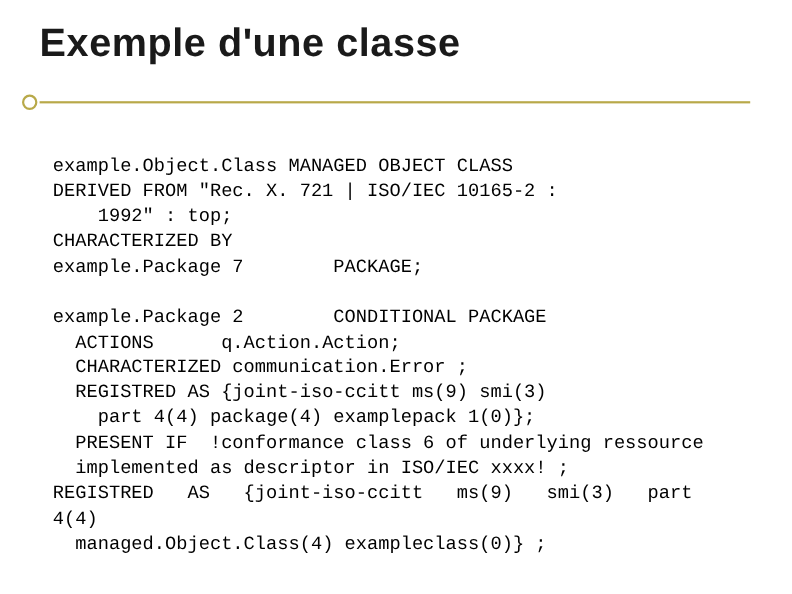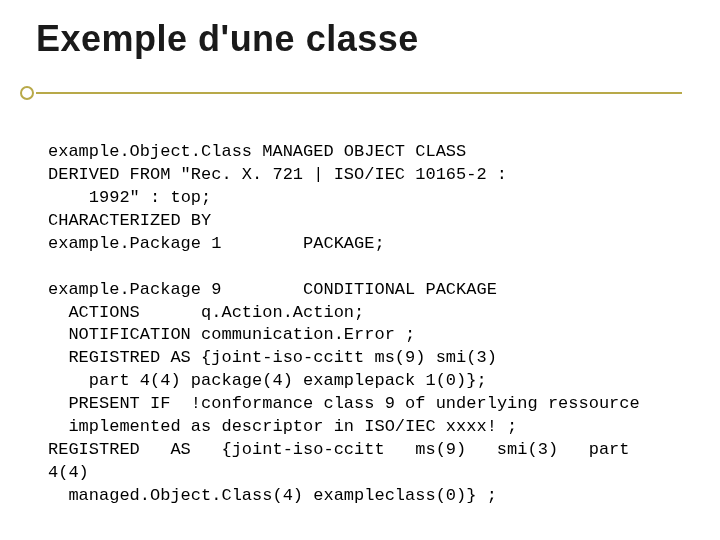--- a/index.html
+++ b/index.html
@@ -72,27 +72,27 @@
   <div class="hr-wrap">
     <div class="bullet"></div>
     <div class="line"></div>
   </div>
 
   <div class="code">
 <span>example.Object.Class MANAGED OBJECT CLASS</span>
 <span>DERIVED FROM "Rec. X. 721 | ISO/IEC 10165-2 :
     1992" : top;</span>
 <span>CHARACTERIZED BY</span>
-<span>example.Package 1        PACKAGE;</span>
+<span>example.Package 7        PACKAGE;</span>
 
-<span>example.Package 9        CONDITIONAL PACKAGE</span>
+<span>example.Package 2        CONDITIONAL PACKAGE</span>
 <span>  ACTIONS      q.Action.Action;</span>
-<span>  NOTIFICATION communication.Error ;</span>
+<span>  CHARACTERIZED communication.Error ;</span>
 <span>  REGISTRED AS {joint-iso-ccitt ms(9) smi(3)
     part 4(4) package(4) examplepack 1(0)};</span>
-<span>  PRESENT IF  !conformance class 9 of underlying ressource
+<span>  PRESENT IF  !conformance class 6 of underlying ressource
   implemented as descriptor in ISO/IEC xxxx! ;</span>
 <span>REGISTRED   AS   {joint-iso-ccitt   ms(9)   smi(3)   part 4(4)</span>
 <span>  managed.Object.Class(4) exampleclass(0)} ;</span>
 <span></span>
   </div>
 
 </div>
 
 </body></html>

